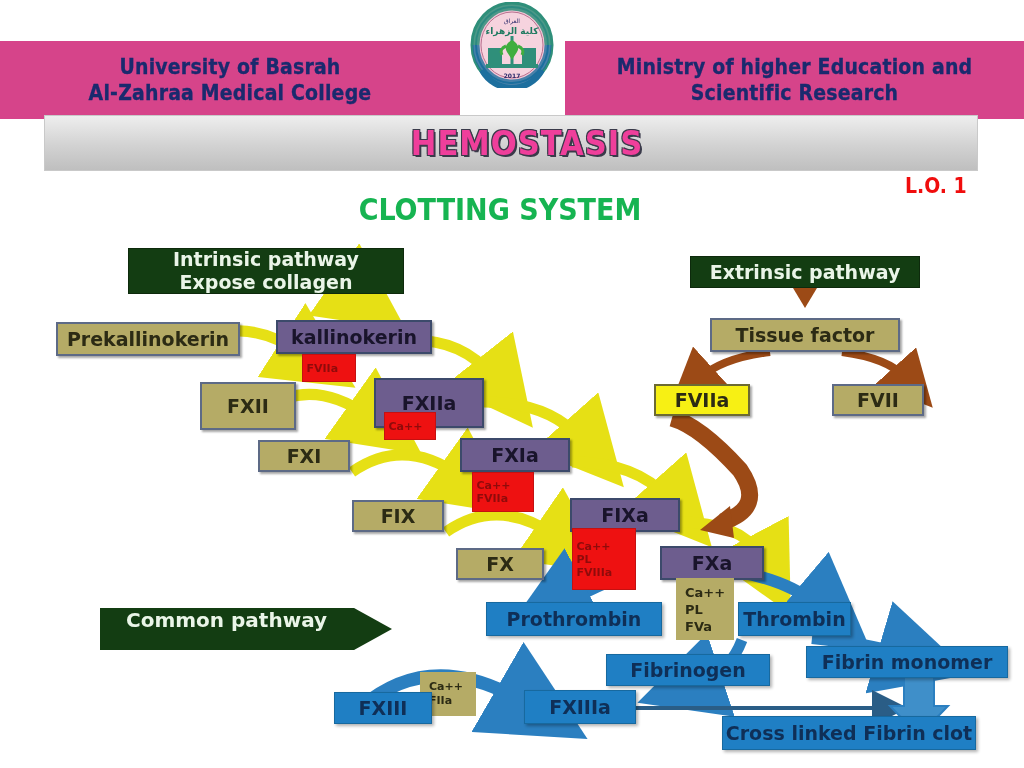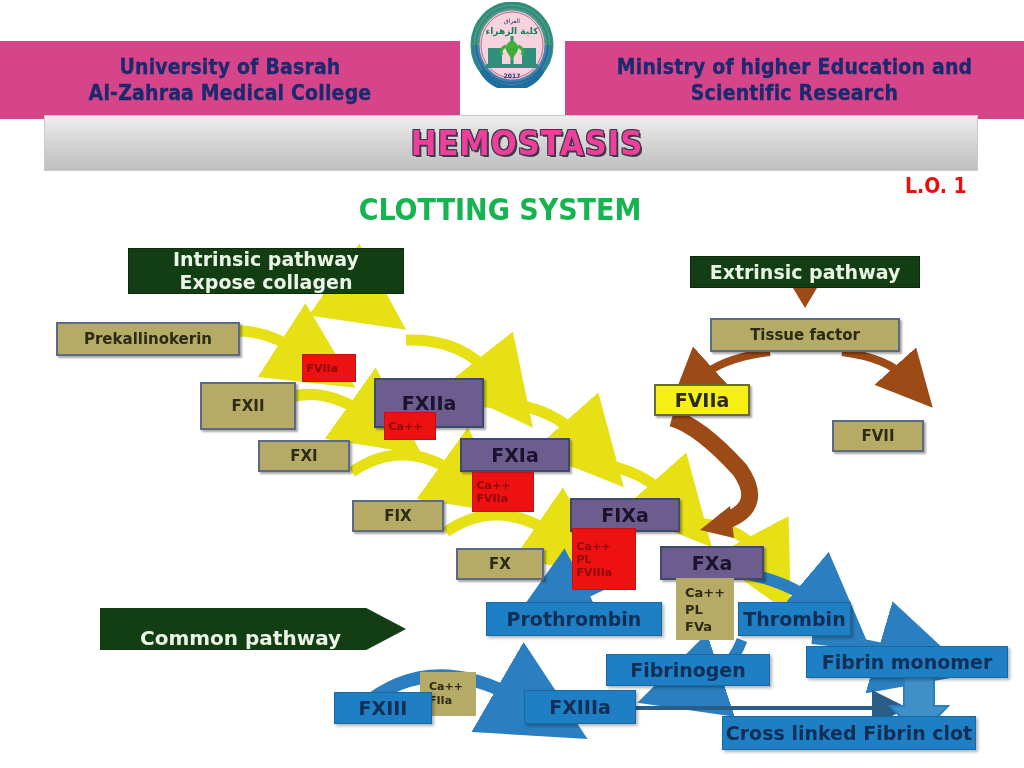--- a/index.html
+++ b/index.html
@@ -44,21 +44,21 @@
   .canvas{position:absolute;left:0;top:230px;width:1024px;height:538px;}
   .arrows{position:absolute;left:0;top:0;width:1024px;height:538px;}
 
   
   .node{position:absolute;box-sizing:border-box;display:flex;align-items:center;
         justify-content:center;text-align:center;font-weight:bold;}
 
   .n-green{background:#133d12;color:#eaf5e8;border:1px solid #0d2a0c;
            font-size:19px;line-height:23px;font-weight:600;
            font-family:"DejaVu Sans","Liberation Sans",sans-serif;}
-  .n-tan{background:#b5ab66;color:#2c2b14;border:2px solid #5d6a86;font-size:15px;
+  .n-tan{background:#b5ab66;color:#2c2b14;border:2px solid #5d6a86;font-size:19px;
          box-shadow:2px 2px 2px rgba(0,0,0,.35);
          font-family:"DejaVu Sans","Liberation Sans",sans-serif;}
   .n-purple{background:#6d5d8e;color:#19142b;border:2px solid #3c4a6b;font-size:19px;
          box-shadow:2px 2px 2px rgba(0,0,0,.35);
          font-family:"DejaVu Sans","Liberation Sans",sans-serif;}
   .n-red{background:#ee1111;color:#8f0b0b;border:1px solid #c41111;font-size:11px;
          line-height:13px;font-weight:bold;flex-direction:column;
          font-family:"DejaVu Sans","Liberation Sans",sans-serif;}
   .n-red span{display:block;width:100%;text-align:left;padding-left:7px;}
   .n-yellow{background:#f7f014;color:#2c2b14;border:2px solid #6c6a33;font-size:19px;
@@ -66,22 +66,22 @@
          font-family:"DejaVu Sans","Liberation Sans",sans-serif;}
   .n-blue{background:#1f7fc4;color:#0f2f57;border:1px solid #17699f;font-size:19px;
          box-shadow:2px 2px 3px rgba(0,0,0,.3);
          font-family:"DejaVu Sans","Liberation Sans",sans-serif;}
   .n-cof{background:#b5ab66;color:#2c2b14;border:none;font-size:13px;line-height:17px;
          font-weight:bold;flex-direction:column;align-items:flex-start;padding-left:9px;
          font-family:"DejaVu Sans","Liberation Sans",sans-serif;}
   .n-cof span{display:block;}
   .n-cof.small{font-size:11px;line-height:14px;}
 
-  .pathway-tag{position:absolute;display:flex;align-items:flex-end;
-        font-size:20px;font-weight:600;color:#eaf5e8;padding-left:40px;
+  .pathway-tag{position:absolute;display:flex;align-items:flex-start;
+        font-size:20px;font-weight:600;color:#eaf5e8;padding-left:26px;
         font-family:"DejaVu Sans","Liberation Sans",sans-serif;}
   .pathway-tag .tag-bg{position:absolute;left:0;top:0;width:100%;height:100%;
         background:#133d12;clip-path:polygon(0 0,87% 0,100% 50%,87% 100%,0 100%);z-index:0;}
   .pathway-tag .tag-label{position:relative;z-index:1;}
 </style>
 </head>
 <body>
 
 <div class="hdr">
   <div class="hdr-band hdr-left">
@@ -180,20 +180,21 @@
 
   <div class="node n-green" style="left:128px;top:18px;width:276px;height:46px;flex-direction:column;">
     <div>Intrinsic pathway</div>
     <div>Expose collagen</div>
   </div>
 
   <div class="node n-green" style="left:690px;top:26px;width:230px;height:32px;">Extrinsic pathway</div>
 
   <div class="node n-tan" style="left:56px;top:92px;width:184px;height:34px;">Prekallinokerin</div>
 
+  <div class="node n-purple" style="left:276px;top:90px;width:156px;height:34px;">kallinokerin</div>
 
   <div class="node n-red" style="left:302px;top:124px;width:54px;height:28px;">
     <span>FVIIa</span>
   </div>
 
   <div class="node n-tan" style="left:200px;top:152px;width:96px;height:48px;">FXII</div>
 
   <div class="node n-purple" style="left:374px;top:148px;width:110px;height:50px;">FXIIa</div>
 
   <div class="node n-red" style="left:384px;top:182px;width:52px;height:28px;">
@@ -220,21 +221,21 @@
   </div>
 
   <div class="node n-tan" style="left:456px;top:318px;width:88px;height:32px;">FX</div>
 
   <div class="node n-purple" style="left:660px;top:316px;width:104px;height:34px;">FXa</div>
 
   <div class="node n-tan" style="left:710px;top:88px;width:190px;height:34px;">Tissue factor</div>
 
   <div class="node n-yellow" style="left:654px;top:382px;top:154px;width:96px;height:32px;">FVIIa</div>
 
-  <div class="node n-tan" style="left:832px;top:154px;width:92px;height:32px;margin-top:36px;">FVII</div>
+  <div class="node n-tan" style="left:832px;top:154px;width:92px;height:32px;">FVII</div>
 
   <div class="node n-cof" style="left:676px;top:348px;width:58px;height:62px;justify-content:center;">
     <span>Ca++</span>
     <span>PL</span>
     <span>FVa</span>
   </div>
 
   <div class="node n-cof small" style="left:420px;top:442px;width:56px;height:44px;justify-content:center;">
     <span>Ca++</span>
     <span>FIIa</span>

